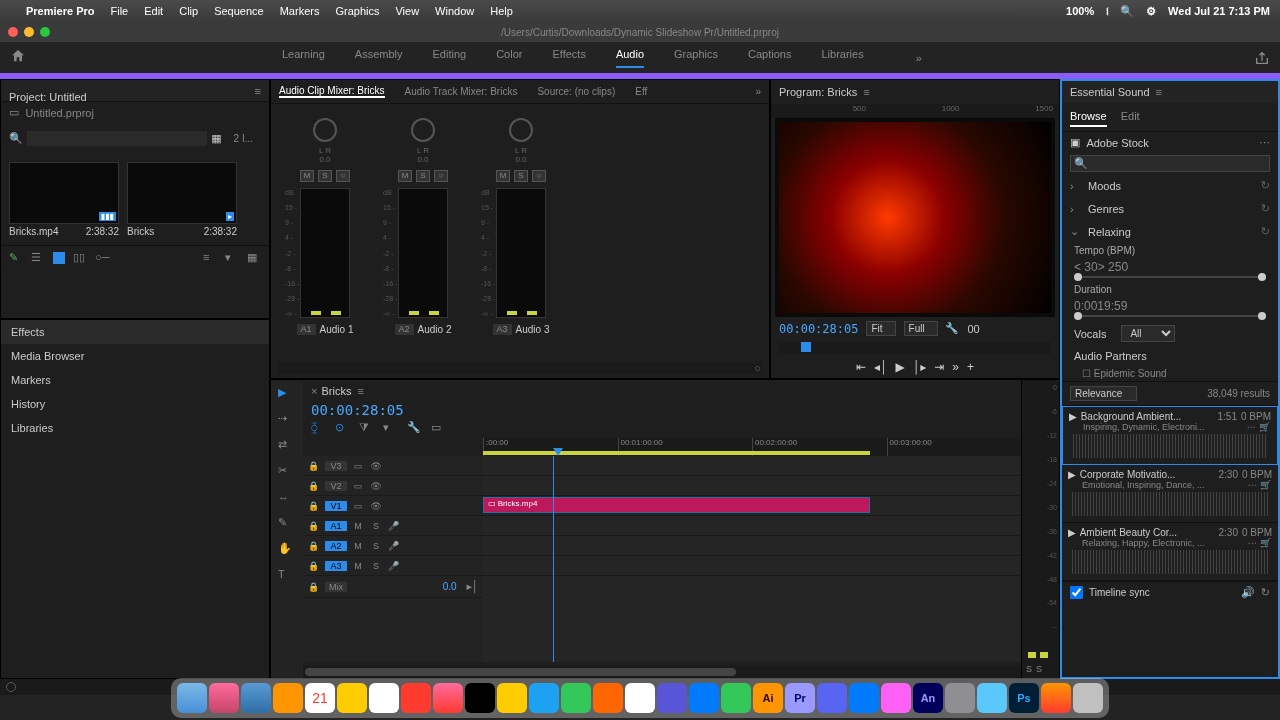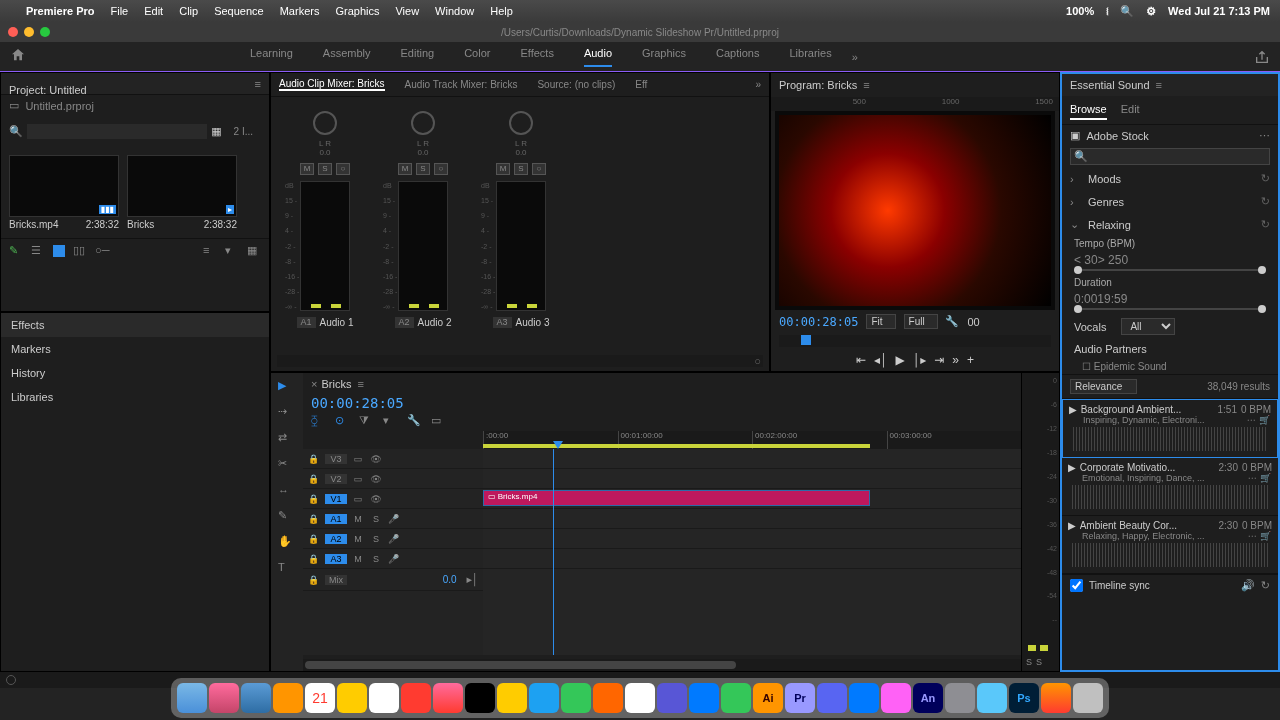--- a/index.html
+++ b/index.html
@@ -14,21 +14,21 @@
 
 .title-bar { height: 20px; background: #3a3a3a; display: flex; align-items: center; padding: 0 8px; position: relative; }
 .traffic { display: flex; gap: 6px; }
 .traffic span { width: 10px; height: 10px; border-radius: 50%; }
 .tl-close { background: #ff5f56; }
 .tl-min { background: #ffbd2e; }
 .tl-max { background: #27c93f; }
 .doc-path { position: absolute; left: 50%; transform: translateX(-50%); color: #888; font-size: 10px; }
 
 
-.workspace-bar { height: 30px; background: #232323; display: flex; align-items: center; padding: 0 10px; border-bottom: 1px solid #8b5cf6; }
+.workspace-bar { height: 37px; background: #232323; display: flex; align-items: center; padding: 0 10px; border-bottom: 6px solid #8b5cf6; gap: 32px; }
 .home-icon { width: 20px; height: 20px; color: #888; }
 .workspace-tabs { margin-left: 220px; display: flex; gap: 30px; }
 .workspace-tabs span { color: #888; cursor: pointer; }
 .workspace-tabs span.active { color: #fff; border-bottom: 2px solid #2d8ceb; padding-bottom: 6px; }
 .ws-more { margin-left: 20px; color: #888; }
 .ws-right { margin-left: auto; }
 
 
 .main { display: flex; height: 600px; }
 .col-left { width: 270px; display: flex; flex-direction: column; }
@@ -283,20 +283,21 @@
         <span class="blue-sq"></span>
         <span class="tool-icon">▯▯</span>
         <span class="tool-icon">○─</span>
         <span style="margin-left:auto" class="tool-icon">≡</span>
         <span class="tool-icon">▾</span>
         <span class="tool-icon">▦</span>
       </div>
     </div>
     <div class="shelf">
       <div class="shelf-item active">Effects</div>
+      <div class="shelf-item">Media Browser</div>
       <div class="shelf-item">Markers</div>
       <div class="shelf-item">History</div>
       <div class="shelf-item">Libraries</div>
     </div>
   </div>
 
   <div class="col-mid">
     <div class="mid-upper">
 
       <div class="audio-mixer">

